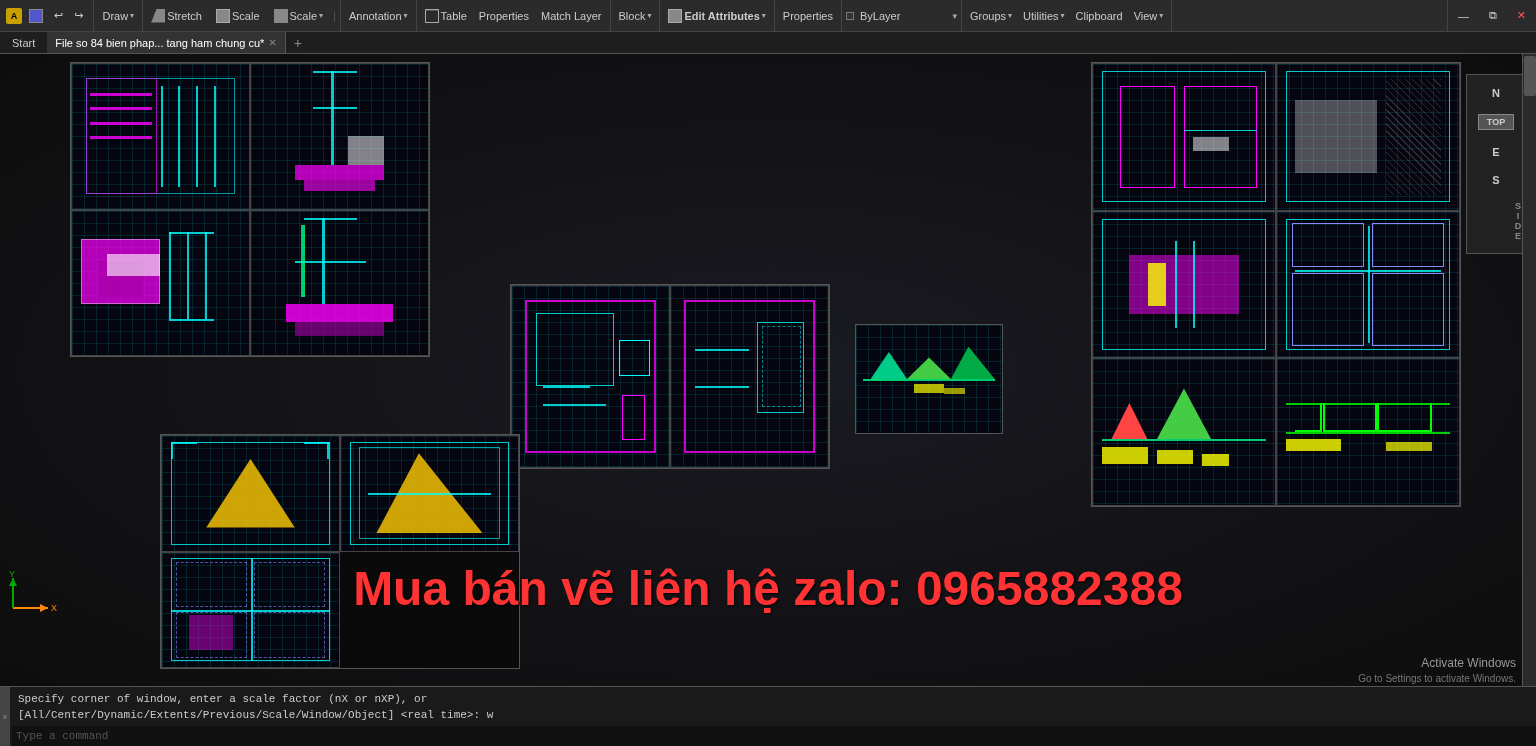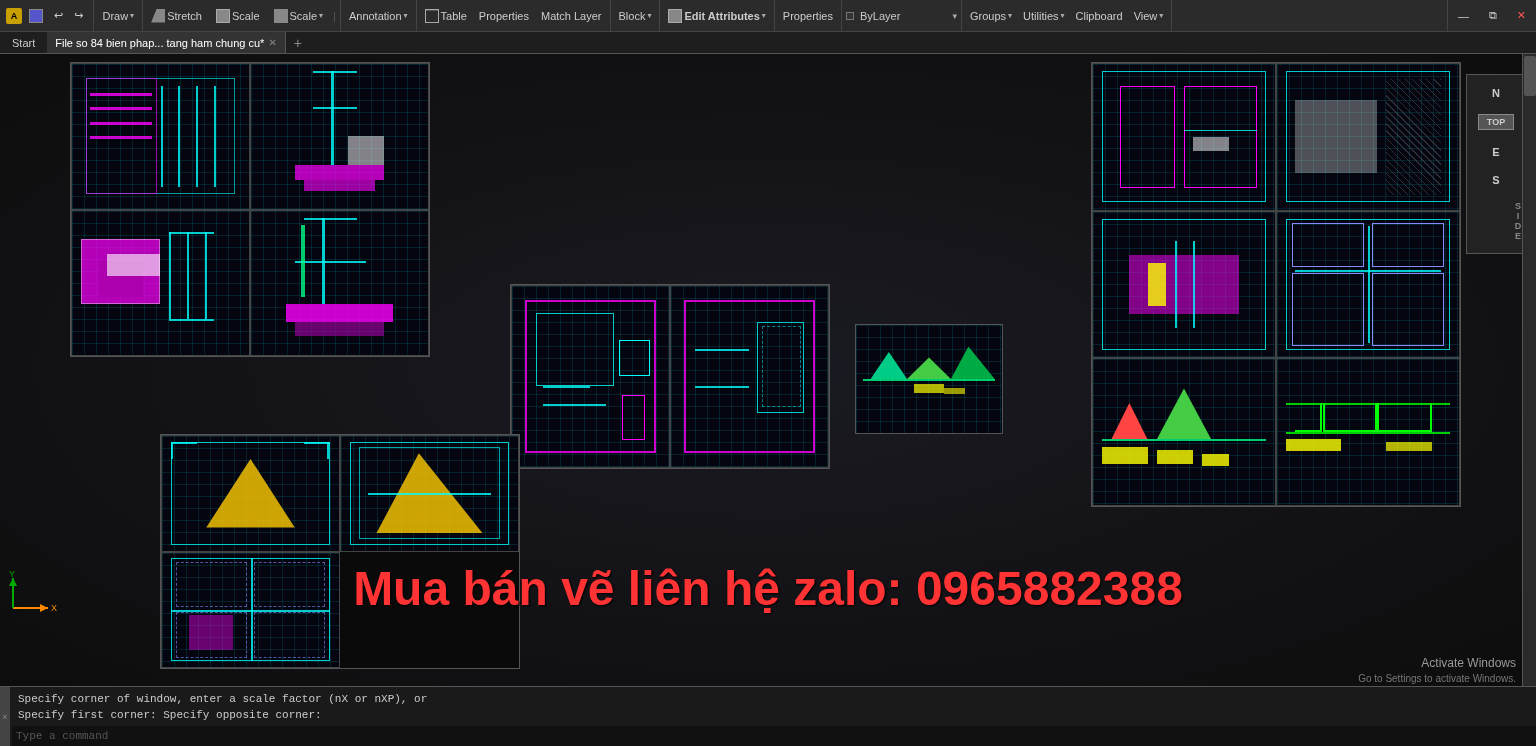--- a/index.html
+++ b/index.html
@@ -731,18 +731,19 @@
     <div style="font-size:12px;color:#999;">Activate Windows</div>
     <div style="font-size:10px;color:#777;">Go to Settings to activate Windows.</div>
   </div>
 
 </div>
 
 <div id="command-area">
   <div class="command-label">×</div>
   <div class="command-text-area">
     <p style="color:#ccc;">Specify corner of window, enter a scale factor (nX or nXP), or</p>
+    <p style="color:#ccc;">[All/Center/Dynamic/Extents/Previous/Scale/Window/Object] &lt;real time&gt;: w</p>
     <p style="color:#ccc;">Specify first corner: Specify opposite corner:</p>
   </div>
   <div class="command-input-row">
     <input class="command-input" type="text" placeholder="Type a command" style="">
   </div>
 </div>
 
 </body></html>

